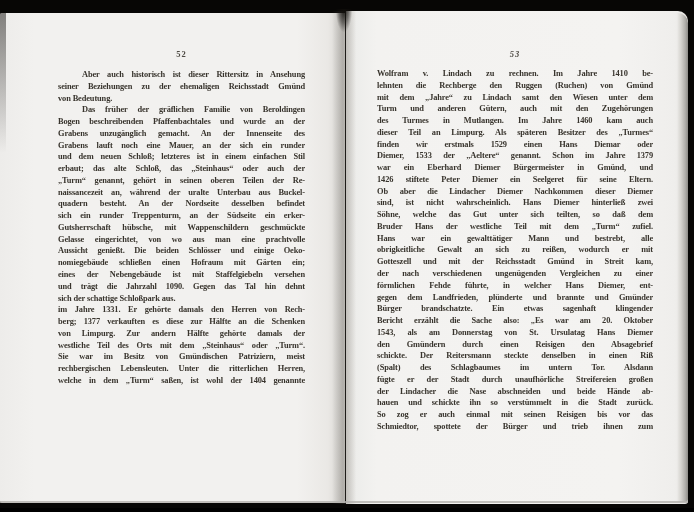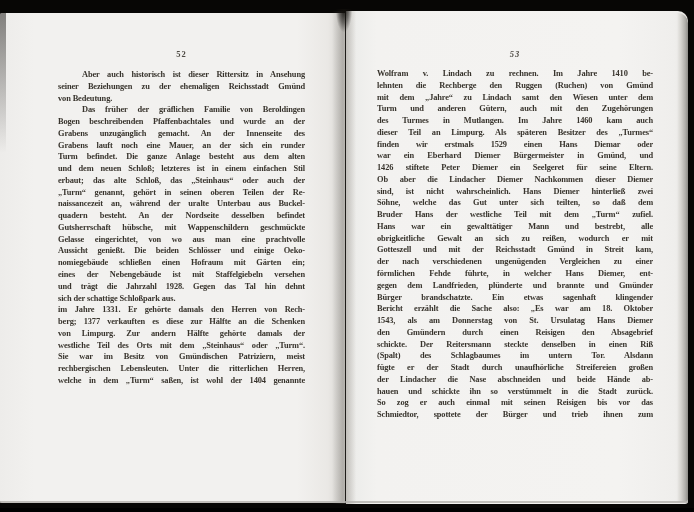--- a/index.html
+++ b/index.html
@@ -40,32 +40,32 @@
     <div class="corner-shade-left" style="left:0;top:0;"></div>
     <div class="pagenum pagenum-left">52</div>
     <div class="textblock textblock-left">
         <div class="line indent">Aber auch historisch ist dieser Rittersitz in Ansehung</div>
         <div class="line">seiner Beziehungen zu der ehemaligen Reichsstadt Gmünd</div>
         <div class="line endline">von Bedeutung.</div>
         <div class="line indent">Das früher der gräflichen Familie von Beroldingen</div>
         <div class="line">Bogen beschreibenden Pfaffenbachtales und wurde an der</div>
         <div class="line">Grabens unzugänglich gemacht. An der Innenseite des</div>
         <div class="line">Grabens lauft noch eine Mauer, an der sich ein runder</div>
-        <div class="line">Turm befindet. Die ganze Anlage besteht aus dem alten</div>
         <div class="line">und dem neuen Schloß; letzteres ist in einem einfachen Stil</div>
         <div class="line">erbaut; das alte Schloß, das „Steinhaus“ oder auch der</div>
         <div class="line">„Turm“ genannt, gehört in seinen oberen Teilen der Re-</div>
         <div class="line">naissancezeit an, während der uralte Unterbau aus Buckel-</div>
         <div class="line">quadern besteht. An der Nordseite desselben befindet</div>
+        <div class="line">sich ein runder Treppenturm, an der Südseite ein erker-</div>
         <div class="line">Gutsherrschaft hübsche, mit Wappenschildern geschmückte</div>
         <div class="line">Gelasse eingerichtet, von wo aus man eine prachtvolle</div>
         <div class="line">Aussicht genießt. Die beiden Schlösser und einige Oeko-</div>
         <div class="line">nomiegebäude schließen einen Hofraum mit Gärten ein;</div>
         <div class="line">eines der Nebengebäude ist mit Staffelgiebeln versehen</div>
-        <div class="line">und trägt die Jahrzahl 1928. Gegen das Tal hin dehnt</div>
+        <div class="line">und trägt die Jahrzahl 1090. Gegen das Tal hin dehnt</div>
         <div class="line endline">sich der schattige Schloßpark aus.</div>
         <div class="line">im Jahre 1331. Er gehörte damals den Herren von Rech-</div>
         <div class="line">berg; 1377 verkauften es diese zur Hälfte an die Schenken</div>
         <div class="line">von Limpurg. Zur andern Hälfte gehörte damals der</div>
         <div class="line">westliche Teil des Orts mit dem „Steinhaus“ oder „Turm“.</div>
         <div class="line">Sie war im Besitz von Gmündischen Patriziern, meist</div>
         <div class="line">rechbergischen Lebensleuten. Unter die ritterlichen Herren,</div>
         <div class="line">welche in dem „Turm“ saßen, ist wohl der 1404 genannte</div>
       </div>
   </div>
@@ -73,34 +73,35 @@
   <div class="page page-right">
     <div class="pagenum pagenum-right">53</div>
     <div class="textblock textblock-right">
         <div class="line">Wolfram v. Lindach zu rechnen. Im Jahre 1410 be-</div>
         <div class="line">lehnten die Rechberge den Ruggen (Ruchen) von Gmünd</div>
         <div class="line">mit dem „Jahre“ zu Lindach samt den Wiesen unter dem</div>
         <div class="line">Turm und anderen Gütern, auch mit den Zugehörungen</div>
         <div class="line">des Turmes in Mutlangen. Im Jahre 1460 kam auch</div>
         <div class="line">dieser Teil an Limpurg. Als späteren Besitzer des „Turmes“</div>
         <div class="line">finden wir erstmals 1529 einen Hans Diemar oder</div>
+        <div class="line">Diemer, 1533 der „Aeltere“ genannt. Schon im Jahre 1379</div>
         <div class="line">war ein Eberhard Diemer Bürgermeister in Gmünd, und</div>
         <div class="line">1426 stiftete Peter Diemer ein Seelgeret für seine Eltern.</div>
         <div class="line">Ob aber die Lindacher Diemer Nachkommen dieser Diemer</div>
         <div class="line">sind, ist nicht wahrscheinlich. Hans Diemer hinterließ zwei</div>
         <div class="line">Söhne, welche das Gut unter sich teilten, so daß dem</div>
         <div class="line">Bruder Hans der westliche Teil mit dem „Turm“ zufiel.</div>
         <div class="line">Hans war ein gewalttätiger Mann und bestrebt, alle</div>
         <div class="line">obrigkeitliche Gewalt an sich zu reißen, wodurch er mit</div>
         <div class="line">Gotteszell und mit der Reichsstadt Gmünd in Streit kam,</div>
         <div class="line">der nach verschiedenen ungenügenden Vergleichen zu einer</div>
         <div class="line">förmlichen Fehde führte, in welcher Hans Diemer, ent-</div>
         <div class="line">gegen dem Landfrieden, plünderte und brannte und Gmünder</div>
         <div class="line">Bürger brandschatzte. Ein etwas sagenhaft klingender</div>
-        <div class="line">Bericht erzählt die Sache also: „Es war am 18. Oktober</div>
+        <div class="line">Bericht erzählt die Sache also: „Es war am 20. Oktober</div>
         <div class="line">1543, als am Donnerstag von St. Ursulatag Hans Diemer</div>
         <div class="line">den Gmündern durch einen Reisigen den Absagebrief</div>
         <div class="line">schickte. Der Reitersmann steckte denselben in einen Riß</div>
         <div class="line">(Spalt) des Schlagbaumes im untern Tor. Alsdann</div>
         <div class="line">fügte er der Stadt durch unaufhörliche Streifereien großen</div>
         <div class="line">der Lindacher die Nase abschneiden und beide Hände ab-</div>
         <div class="line">hauen und schickte ihn so verstümmelt in die Stadt zurück.</div>
         <div class="line">So zog er auch einmal mit seinen Reisigen bis vor das</div>
         <div class="line">Schmiedtor, spottete der Bürger und trieb ihnen zum</div>
       </div>

